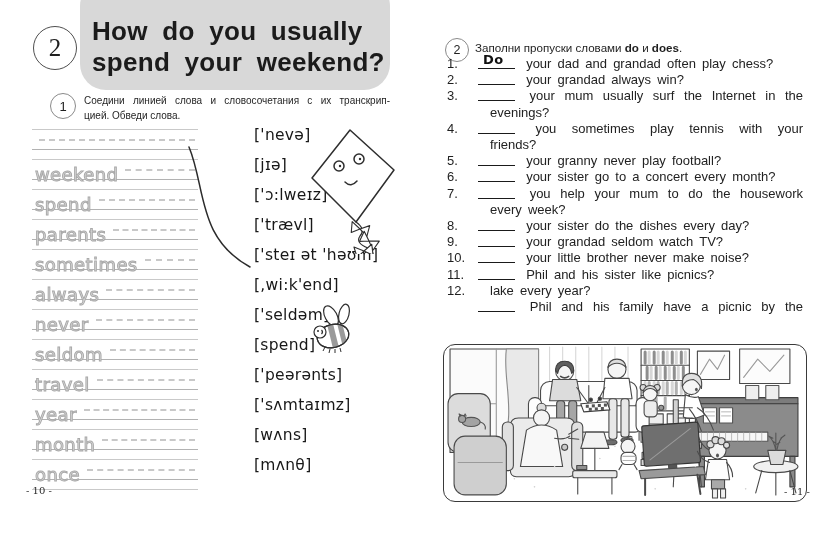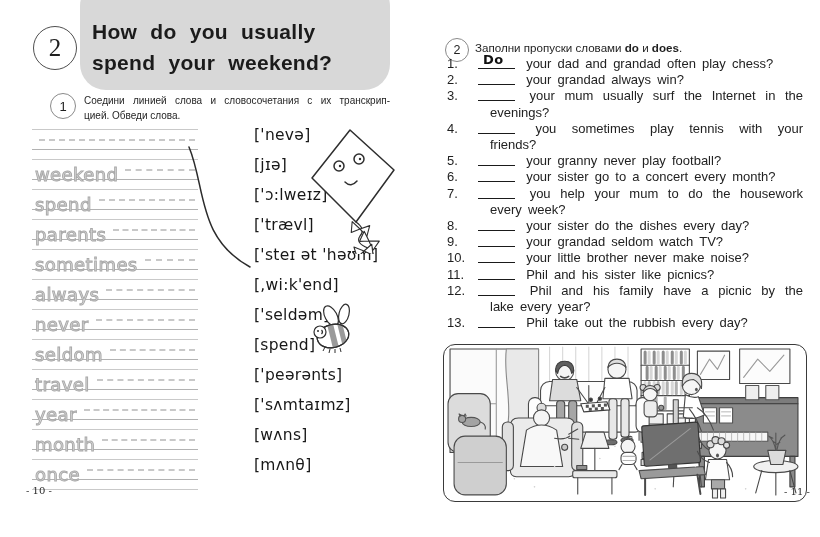--- a/index.html
+++ b/index.html
@@ -4,21 +4,21 @@
 <style>
   html,body{margin:0;padding:0;background:#fff;}
   #book{position:relative;width:820px;height:537px;background:#fff;overflow:hidden;
         font-family:"Liberation Sans",sans-serif;color:#1f1f1f;}
   
   .unit-badge{position:absolute;left:33px;top:26px;width:42px;height:42px;border:1.6px solid #4f4f4f;
       border-radius:50%;display:flex;align-items:center;justify-content:center;
       font-size:25px;font-family:"Liberation Serif",serif;}
   .title-banner{position:absolute;left:80px;top:-20px;width:310px;height:110px;background:#d8d8d8;
       border-radius:26px;}
-  .title-text{position:absolute;left:92px;top:16px;font-size:21px;font-weight:700;line-height:31px;
+  .title-text{position:absolute;left:92px;top:16px;font-size:26px;font-weight:700;line-height:31px;
       letter-spacing:.3px;word-spacing:7px;color:#1b1b1b;}
   .ex-badge{position:absolute;border:1.3px solid #8a8a8a;border-radius:50%;display:flex;
       align-items:center;justify-content:center;background:#fff;}
   #ex1-badge{left:50px;top:93px;width:24px;height:24px;font-size:13px;}
   #ex1-instr{position:absolute;left:84px;top:93px;width:306px;font-size:10px;line-height:15.2px;}
   #ex1-instr .jline{display:block;text-align:justify;text-align-last:justify;}
   #word-list{position:absolute;left:32px;top:120px;width:166px;}
   .word-row{position:relative;display:flex;align-items:flex-end;height:30px;}
   .word-row::before{content:"";position:absolute;left:0;right:0;top:9px;border-top:1px solid #c9c9c9;}
   .word-row::after{content:"";position:absolute;left:0;right:0;bottom:0;border-top:1px solid #b2b2b2;}
@@ -257,28 +257,22 @@
       </div>
       <div class="q-row">
         <span class="q-num">11.</span>
         <div class="q-body">
           <div class="q-line"><span class="blank"></span> <span>Phil and his sister like picnics?</span></div>
         </div>
       </div>
       <div class="q-row">
         <span class="q-num">12.</span>
         <div class="q-body">
+          <div class="q-line cont">lake every year?</div>
           <div class="q-line just"><span class="blank"></span> <span>Phil and his family have a picnic by the</span></div>
-          <div class="q-line cont">lake every year?</div>
-        </div>
-      </div>
-      <div class="q-row">
-        <span class="q-num">13.</span>
-        <div class="q-body">
-          <div class="q-line"><span class="blank"></span> <span>Phil take out the rubbish every day?</span></div>
         </div>
       </div>
     </div>
 
   <div id="family-frame">
     <svg viewBox="0 0 360 154" preserveAspectRatio="none">
       <g stroke="#4a4a4a" stroke-width="1.1" fill="none" stroke-linecap="round" stroke-linejoin="round">
 
         <path d="M105 2 V46 M118 2 V42 M131 2 V40 M144 2 V38 M157 2 V38 M170 2 V40 M183 2 V42" stroke="#d8d8d8"></path>
 

